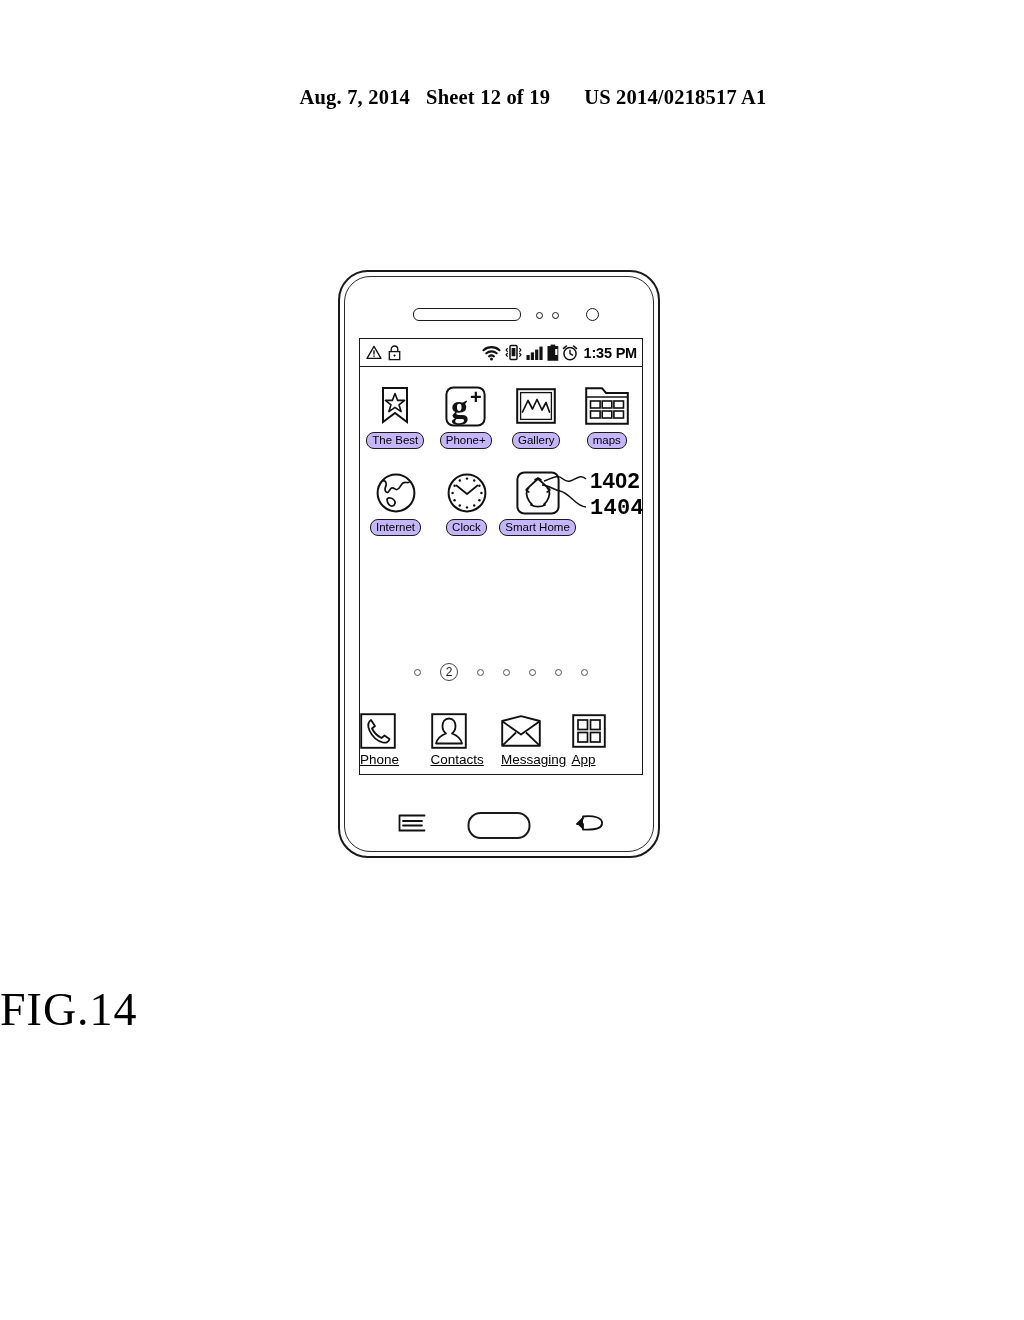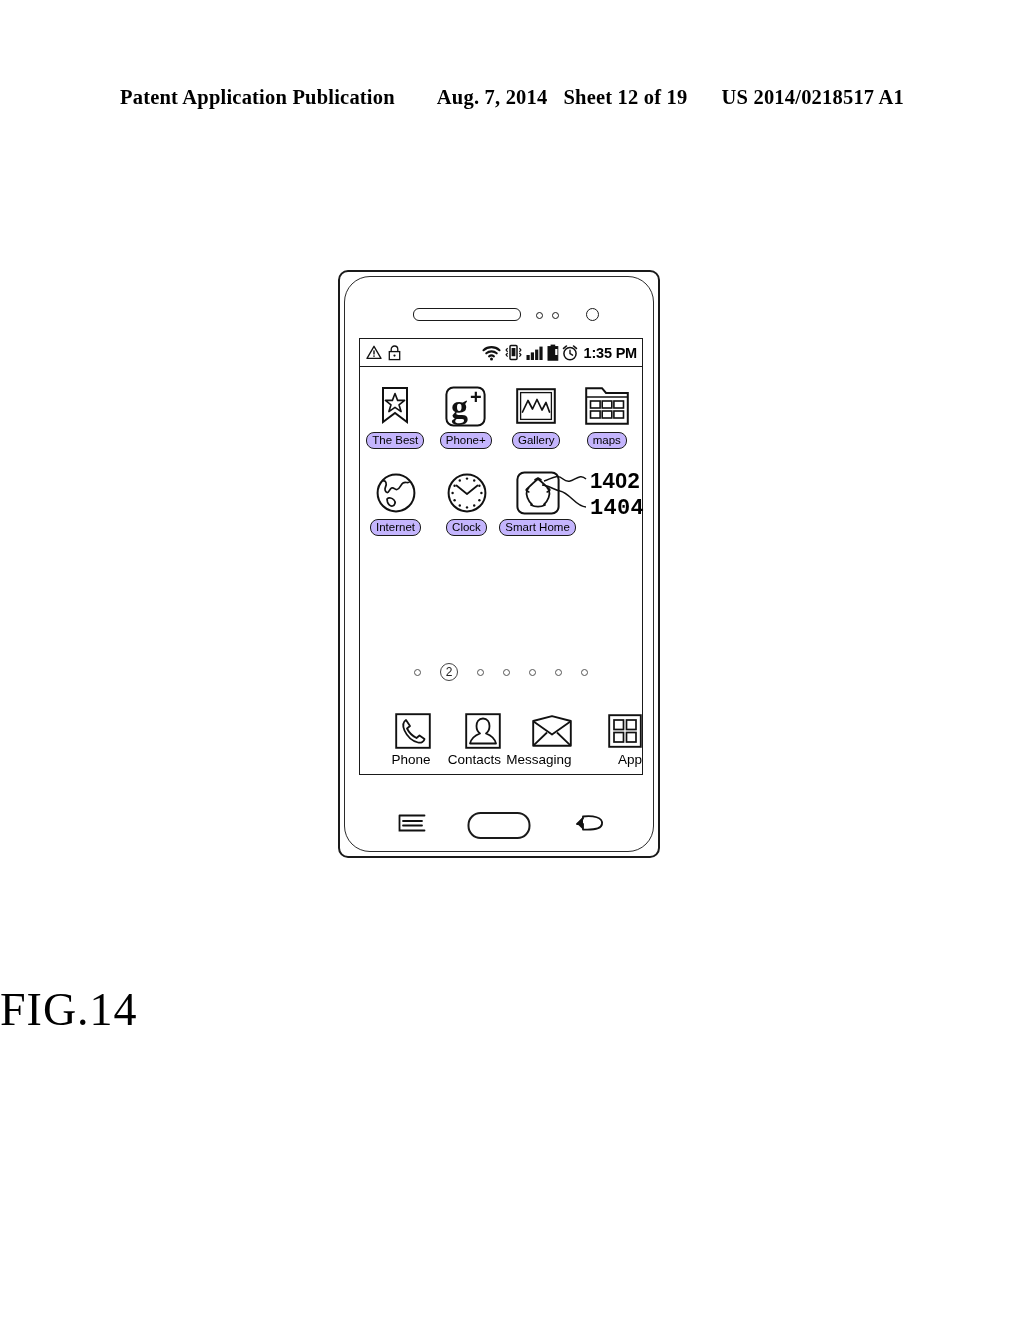--- a/index.html
+++ b/index.html
@@ -23,21 +23,21 @@
   .pat-header .seg{display:inline-block;}
   .gap-a{display:inline-block;width:42px;}
   .gap-b{display:inline-block;width:16px;}
   .gap-c{display:inline-block;width:34px;}
 
   
   .phone{
     position:absolute;left:338px;top:270px;
     width:322px;height:588px;
     border:2.6px solid #1a1a1a;
-    border-radius:10px;
+    border-radius:30px;
     background:#fff;
     box-sizing:border-box;
   }
   .phone-inner-edge{
     position:absolute;left:4px;top:4px;right:4px;bottom:4px;
     border:1.1px solid #2b2b2b;
     border-radius:26px;
     pointer-events:none;
   }
   
@@ -107,21 +107,21 @@
   }
   .dot{width:7px;height:7px;border:1.3px solid #555;border-radius:50%;box-sizing:border-box;}
   .dot-cur{
     width:18px;height:18px;border:1.4px solid #444;border-radius:50%;box-sizing:border-box;
     display:flex;align-items:center;justify-content:center;font-size:12px;color:#222;
   }
   
   .dock{
     position:absolute;left:0;bottom:6px;width:100%;display:flex;
   }
-  .dock-item{width:71px;display:flex;flex-direction:column;align-items:flex-end;}
+  .dock-item{width:71px;display:flex;flex-direction:column;align-items:flex-start;text-decoration:underline;}
   .dock-ico{height:40px;display:flex;align-items:center;justify-content:center;}
   .dock-lbl{font-size:13.5px;line-height:16px;margin-top:1px;white-space:nowrap;}
 
   
   .btn-menu{position:absolute;left:58px;bottom:24px;}
   .btn-home{
     position:absolute;left:50%;transform:translateX(-50%);bottom:17px;
     width:63px;height:27px;border:2px solid #1a1a1a;border-radius:13px;background:#fff;
     box-sizing:border-box;
   }
@@ -130,21 +130,20 @@
   
   .fig-cap{
     position:absolute;left:0;top:975px;width:1024px;text-align:left;
     font-family:"Liberation Serif", serif;font-size:46px;letter-spacing:1px;margin-top:8px;
   }
 </style>
 </head>
 <body>
 
 <div class="pat-header">
-  <span class="seg">Patent Application Publication</span>
   <span class="gap-a"></span>
   <span class="seg">Aug. 7, 2014</span>
   <span class="gap-b"></span>
   <span class="seg">Sheet 12 of 19</span>
   <span class="gap-c"></span>
   <span class="seg">US 2014/0218517 A1</span>
 </div>
 
 <div class="phone">
   <div class="phone-inner-edge"></div>

